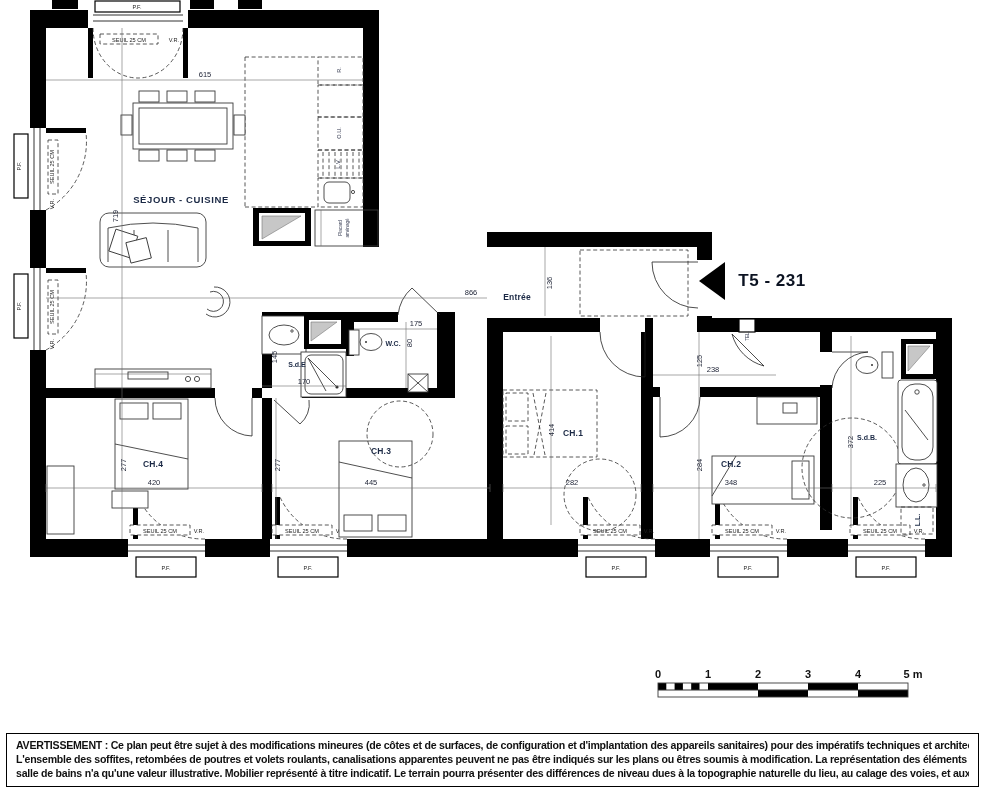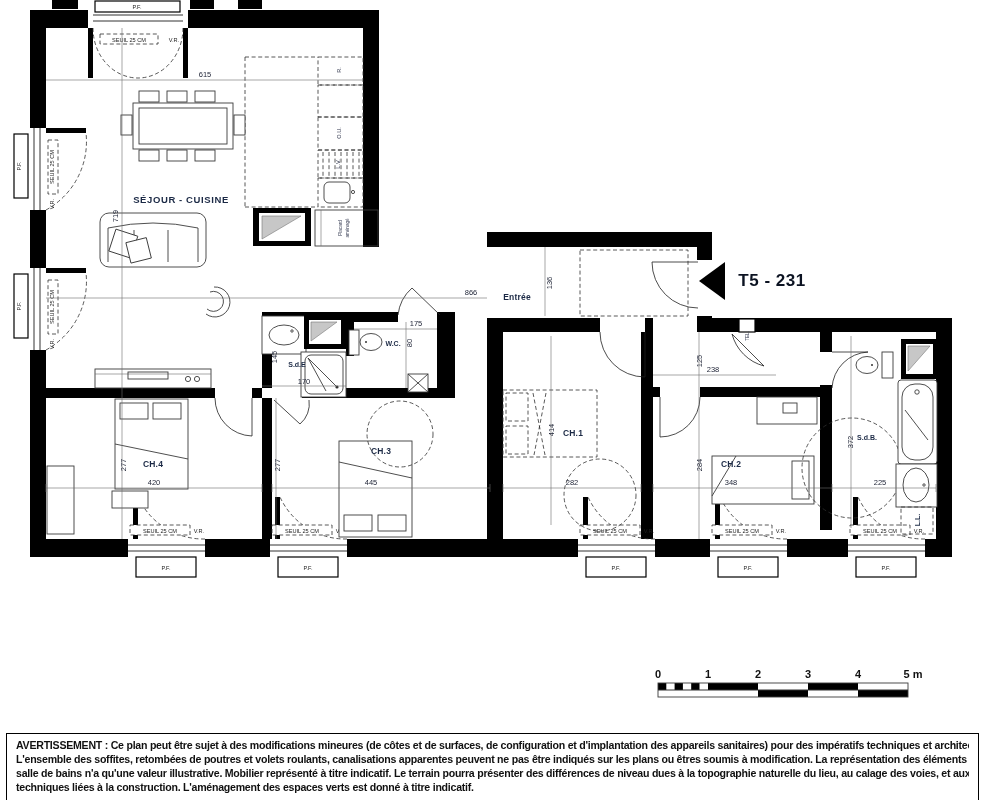--- a/index.html
+++ b/index.html
@@ -385,15 +385,14 @@
     <rect class="w" x="858" y="690" width="50" height="7"></rect>
     <path class="glz" d="M658,690 H908"></path>
     <rect class="fn" x="658" y="683" width="250" height="14" fill="none" stroke="#000" stroke-width="1.2"></rect>
   </g>
 </svg>
 
 <div id="disclaimer">
   <div>AVERTISSEMENT : Ce plan peut être sujet à des modifications mineures (de côtes et de surfaces, de configuration et d'implantation des appareils sanitaires) pour des impératifs techniques et architecturaux.</div>
   <div>L'ensemble des soffites, retombées de poutres et volets roulants, canalisations apparentes peuvent ne pas être indiqués sur les plans ou êtres soumis à modification. La représentation des éléments de cuisine et</div>
   <div>salle de bains n'a qu'une valeur illustrative. Mobilier représenté à titre indicatif. Le terrain pourra présenter des différences de niveau dues à la topographie naturelle du lieu, au calage des voies, et aux contraintes</div>
-  <div>techniques liées à la construction. L'aménagement des espaces verts est donné à titre indicatif.</div>
 </div>
 </div>
 
 </body></html>

